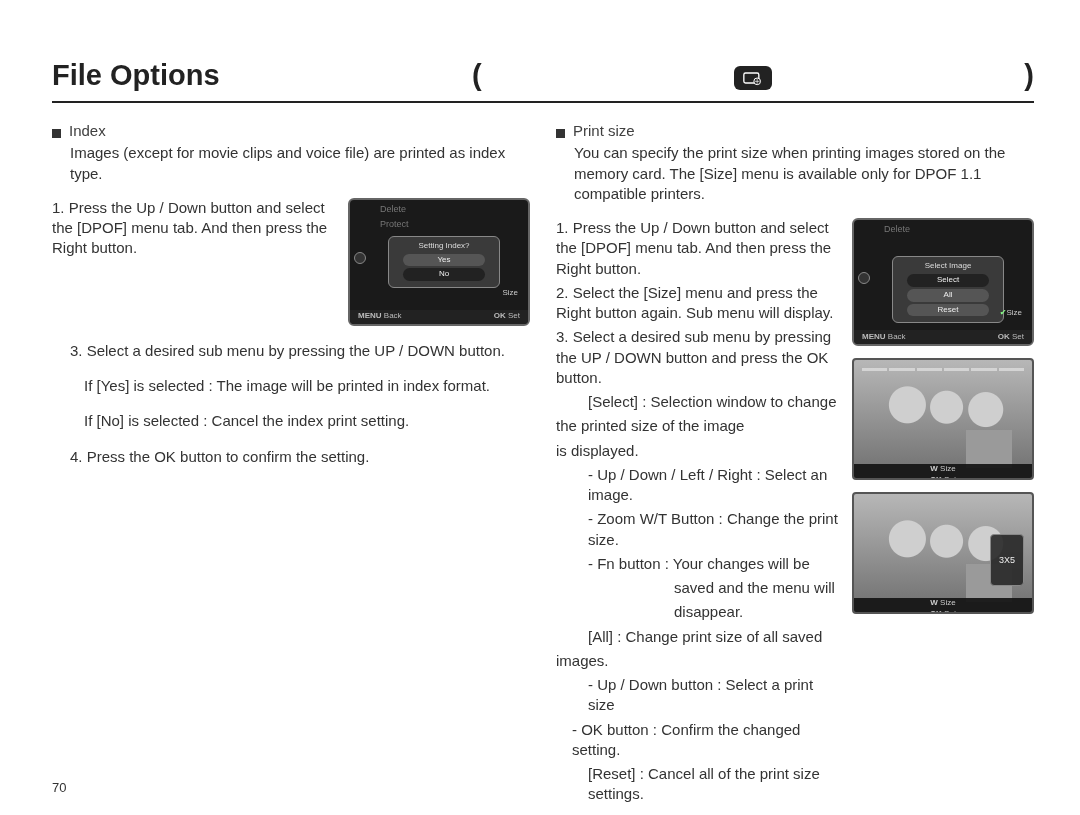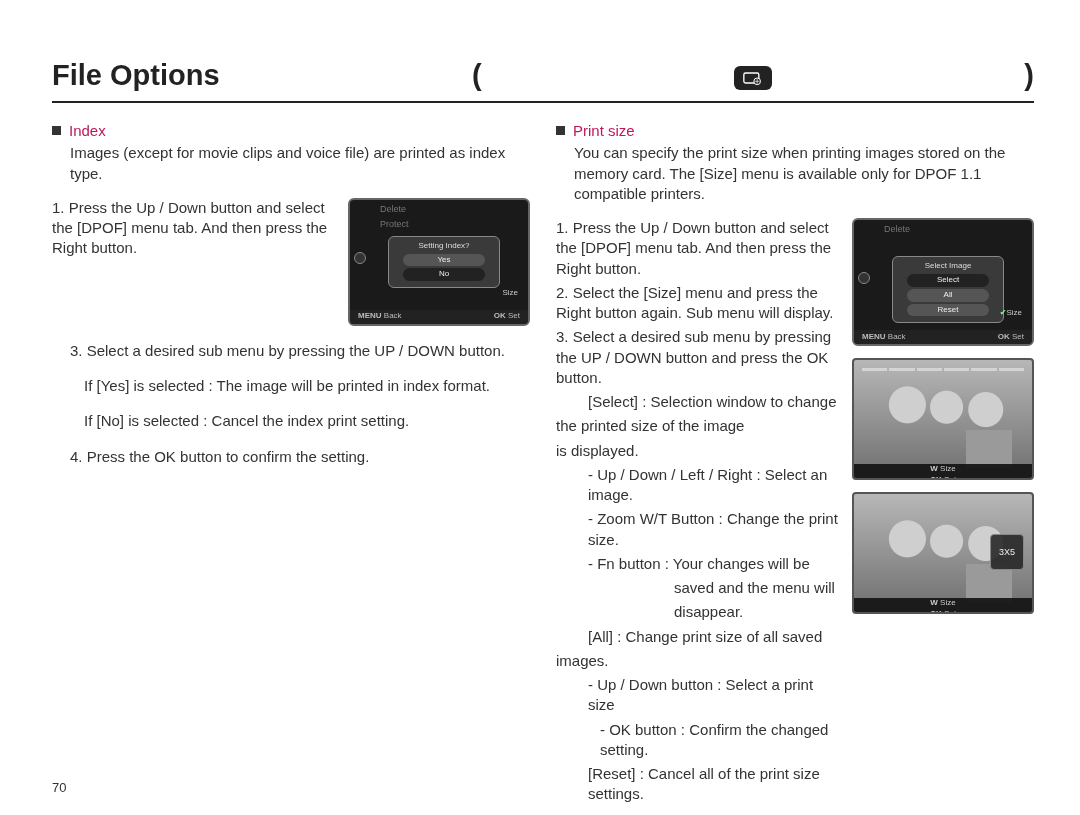--- a/index.html
+++ b/index.html
@@ -20,21 +20,21 @@
     display:inline-flex; align-items:center; justify-content:center;
     background:#222; color:#fff; border-radius:6px; width:38px; height:24px;
     position:relative; top:2px;
   }
   .title-icon svg { width:20px; height:16px; }
   .paren { font-size:29px; font-weight:bold; color:#222; }
   hr.rule { border:none; border-top:2px solid #222; margin:6px 0 18px 0; }
 
   .cols { display:flex; gap:26px; }
   .col { flex:1 1 0; }
-  .section-head { display:flex; align-items:flex-start; gap:8px; font-size:15px; color:#be185d; margin-bottom:2px;}
+  .section-head { display:flex; align-items:center; gap:8px; font-size:15px; color:#404040; margin-bottom:2px;}
   .section-head .sq { width:9px; height:9px; background:#333; margin-top:5px;}
   .lead { margin:0 0 14px 18px; }
 
   .step-flex { display:flex; gap:14px; align-items:flex-start; }
   .steps { flex:1 1 auto; }
   .steps p, .para { margin:0 0 4px 0; }
   .indent { margin-left:18px; }
   .indent2 { margin-left:74px; }
 
   
@@ -72,21 +72,21 @@
       radial-gradient(circle at 52% 40%, #cfcfcf 0 16px, transparent 17px),
       radial-gradient(circle at 74% 42%, #cfcfcf 0 17px, transparent 18px),
       linear-gradient(#9a9a9a,#9a9a9a) 112px 70px / 46px 38px no-repeat,
       linear-gradient(#b7b7b7,#6f6f6f);
   }
   .thumb .status { position:absolute; left:0; right:0; bottom:0; height:14px;
     background:rgba(20,20,20,.92); display:flex; justify-content:space-between;
     padding:0 8px; font-size:8px; color:#ccc; align-items:center;flex-direction:column;}
   .thumb .badge {
     position:absolute; right:8px; top:40px; background:rgba(40,40,40,.9);
-    color:#eee; font-size:9px; padding:11px 8px; border-radius:4px;
+    color:#eee; font-size:9px; padding:19px 8px; border-radius:4px;
     border:1px solid #888;
   }
   .thumb .bars { position:absolute; left:8px; top:8px; right:8px; display:flex; gap:2px;}
   .thumb .bars span { flex:1; height:3px; background:#ddd; opacity:.8;}
 
   .rcol-figs { display:flex; flex-direction:column; gap:12px; align-items:flex-end;}
 
   .pagenum { position:absolute; left:52px; bottom:18px; font-size:13px; font-weight:normal; color:#333;}
 </style>
 </head>
@@ -161,21 +161,21 @@
           <p class="indent2">the printed size of the image</p>
           <p class="indent2">is displayed.</p>
           <p class="indent" style="margin-left:32px">- Up / Down / Left / Right : Select an image.</p>
           <p class="indent" style="margin-left:32px">- Zoom W/T Button : Change the print size.</p>
           <p class="indent" style="margin-left:32px">- Fn button : Your changes will be</p>
           <p class="indent2" style="margin-left:118px">saved and the menu will</p>
           <p class="indent2" style="margin-left:118px">disappear.</p>
           <p class="indent" style="margin-left:32px">[All] : Change print size of all saved</p>
           <p class="indent2">images.</p>
           <p class="indent" style="margin-left:32px">- Up / Down button : Select a print size</p>
-          <p class="indent" style="margin-left:44px">- OK button : Confirm the changed setting.</p>
+          <p class="indent" style="margin-left:16px">- OK button : Confirm the changed setting.</p>
           <p class="indent" style="margin-left:32px">[Reset] : Cancel all of the print size settings.</p>
         </div>
 
         <div class="rcol-figs">
           <div class="lcd">
             <div class="topitem">Delete</div>
             <div class="wheel"></div>
             <div class="panel">
               <div class="hdr">Select Image</div>
               <div class="opt sel">Select</div>

